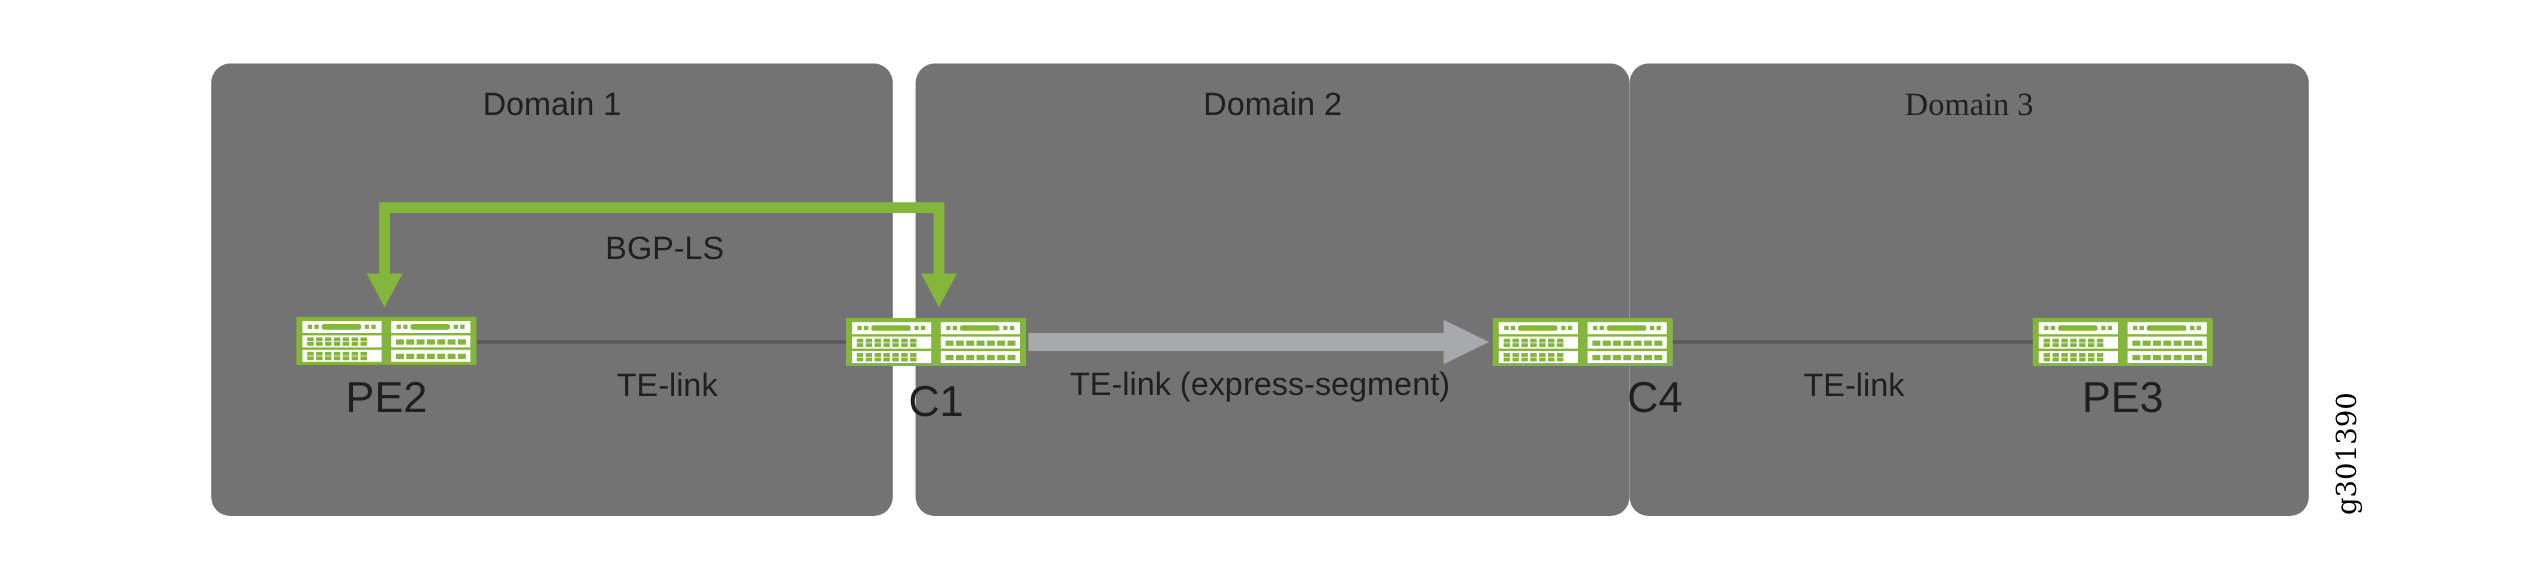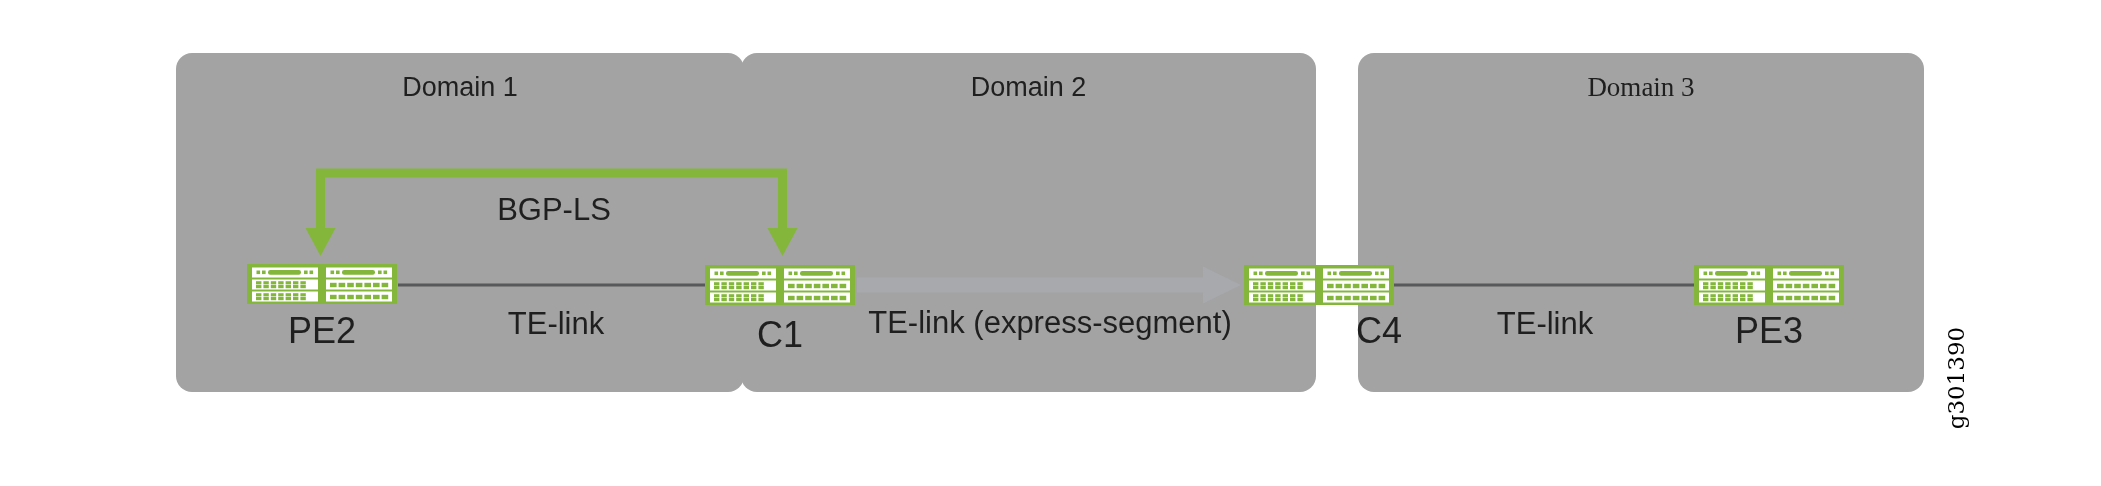--- a/index.html
+++ b/index.html
@@ -8,45 +8,45 @@
     width: 2101px;
     height: 486px;
     background: #ffffff;
     font-family: "Liberation Sans", sans-serif;
     color: #1f1f1f;
     overflow: hidden;
   }
   .domain {
     position: absolute;
     top: 53px;
-    height: 339px;
-    background: #a3a3a3;
+    height: 377px;
+    background: #737373;
     border-radius: 16px;
   }
   .domain-1 { left: 176px;  width: 568px; }
-  .domain-2 { left: 741px;  width: 575px; }
+  .domain-2 { left: 763px;  width: 575px; padding-left: 20px; }
   .domain-3 { left: 1358px; width: 566px; font-family: Liberation Serif, serif; }
   .domain-title {
     position: absolute;
     top: 19px;
     left: 0;
     width: 100%;
     text-align: center;
     font-size: 27px;
   }
   .overlay {
     position: absolute;
     left: 0; top: 0;
     width: 2101px;
     height: 486px;
   }
   .lbl {
     position: absolute;
     text-align: center;
-    font-size: 31px;
+    font-size: 27px;
     white-space: nowrap;
   }
   .lbl-bgp       { left: 404px;  width: 300px; top: 192px; }
   .lbl-te1       { left: 406px;  width: 300px; top: 306px; }
   .lbl-express   { left: 850px;  width: 400px; top: 305px; }
   .lbl-te2       { left: 1395px; width: 300px; top: 306px; }
   .node-lbl {
     position: absolute;
     width: 150px;
     top: 310px;

